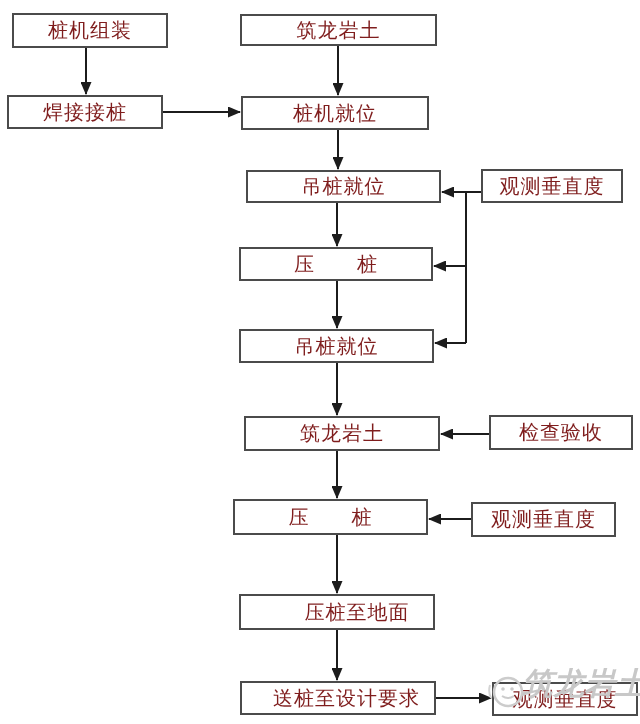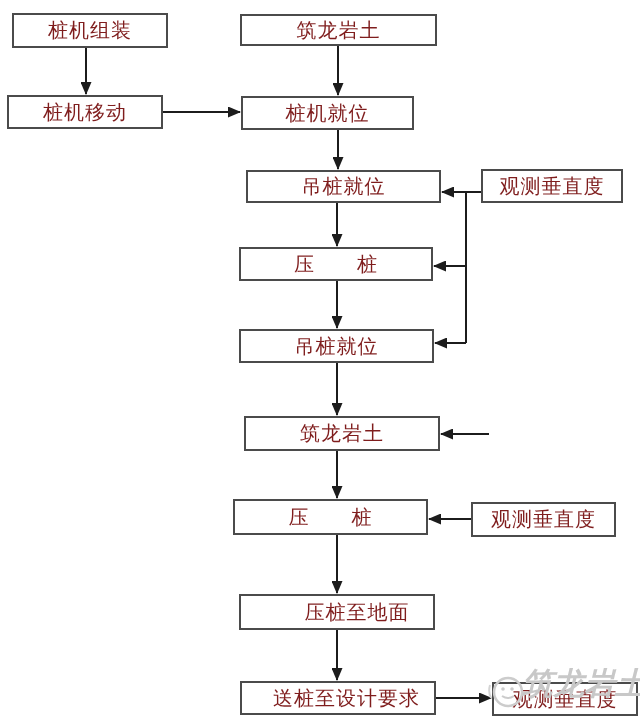--- a/index.html
+++ b/index.html
@@ -27,21 +27,21 @@
     justify-content: center;
     font-size: 20px;
     letter-spacing: 1px;
     color: #7f1d1d;
     white-space: nowrap;
   }
   
   .n1  { left: 12px;  top: 13px;  width: 156px; height: 35px; }
   .n2  { left: 7px;   top: 95px;  width: 156px; height: 34px; }
   .n3  { left: 240px; top: 14px;  width: 197px; height: 32px; }
-  .n4  { left: 241px; top: 96px;  width: 173px; height: 34px; }
+  .n4  { left: 241px; top: 96px;  width: 188px; height: 34px; }
   .n5  { left: 246px; top: 170px; width: 195px; height: 33px; }
   .n6  { left: 481px; top: 169px; width: 142px; height: 34px; }
   .n7  { left: 239px; top: 247px; width: 194px; height: 34px; }
   .n8  { left: 239px; top: 329px; width: 195px; height: 34px; }
   .n9  { left: 244px; top: 416px; width: 196px; height: 35px; }
   .n10 { left: 489px; top: 415px; width: 144px; height: 35px; }
   .n11 { left: 233px; top: 499px; width: 195px; height: 36px; }
   .n12 { left: 471px; top: 502px; width: 145px; height: 35px; }
   .n13 { left: 239px; top: 594px; width: 196px; height: 36px; padding-left: 40px; }
   .n14 { left: 240px; top: 681px; width: 196px; height: 34px; padding-left: 17px; }
@@ -104,28 +104,29 @@
       <line x1="466" y1="266" x2="434" y2="266" marker-end="url(#ah)"></line>
       <line x1="466" y1="343" x2="435" y2="343" marker-end="url(#ah)"></line>
 
       <line x1="489" y1="434" x2="441" y2="434" marker-end="url(#ah)"></line>
 
       <line x1="471" y1="519" x2="429" y2="519" marker-end="url(#ah)"></line>
     </g>
   </svg>
 
   <div class="node n1">桩机组装</div>
-  <div class="node n2">桩机移动</div>
+  <div class="node n2">焊接接桩</div>
   <div class="node n3">筑龙岩土</div>
   <div class="node n4">桩机就位</div>
   <div class="node n5">吊桩就位</div>
   <div class="node n6">观测垂直度</div>
   <div class="node n7">压　　桩</div>
   <div class="node n8">吊桩就位</div>
   <div class="node n9">筑龙岩土</div>
+  <div class="node n10">检查验收</div>
   <div class="node n11">压　　桩</div>
   <div class="node n12">观测垂直度</div>
   <div class="node n13">压桩至地面</div>
   <div class="node n14">送桩至设计要求</div>
   <div class="node n15">观测垂直度</div>
 
   <div id="watermark">
     <svg id="watermark-logo" width="38" height="38" viewBox="0 0 38 38" xmlns="http://www.w3.org/2000/svg">
       <circle cx="20" cy="19" r="14" fill="none" stroke="#cccccc" stroke-width="2.5"></circle>
       <circle cx="15" cy="16" r="1.8" fill="#cccccc"></circle>

